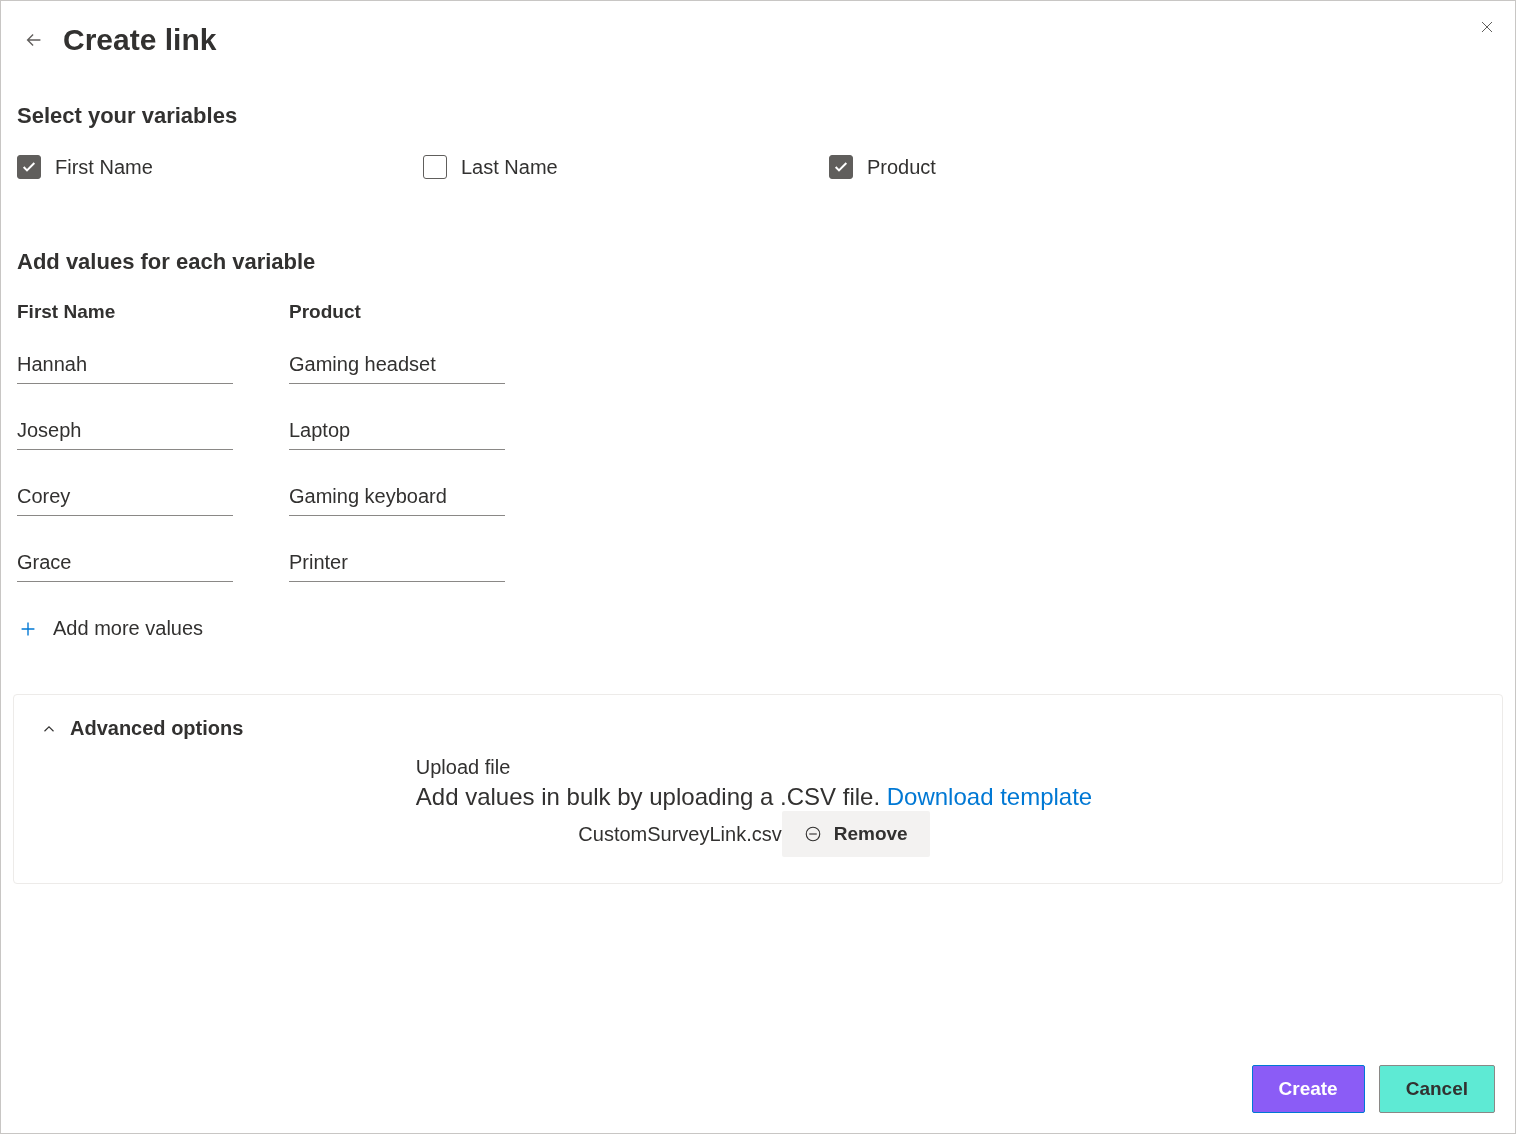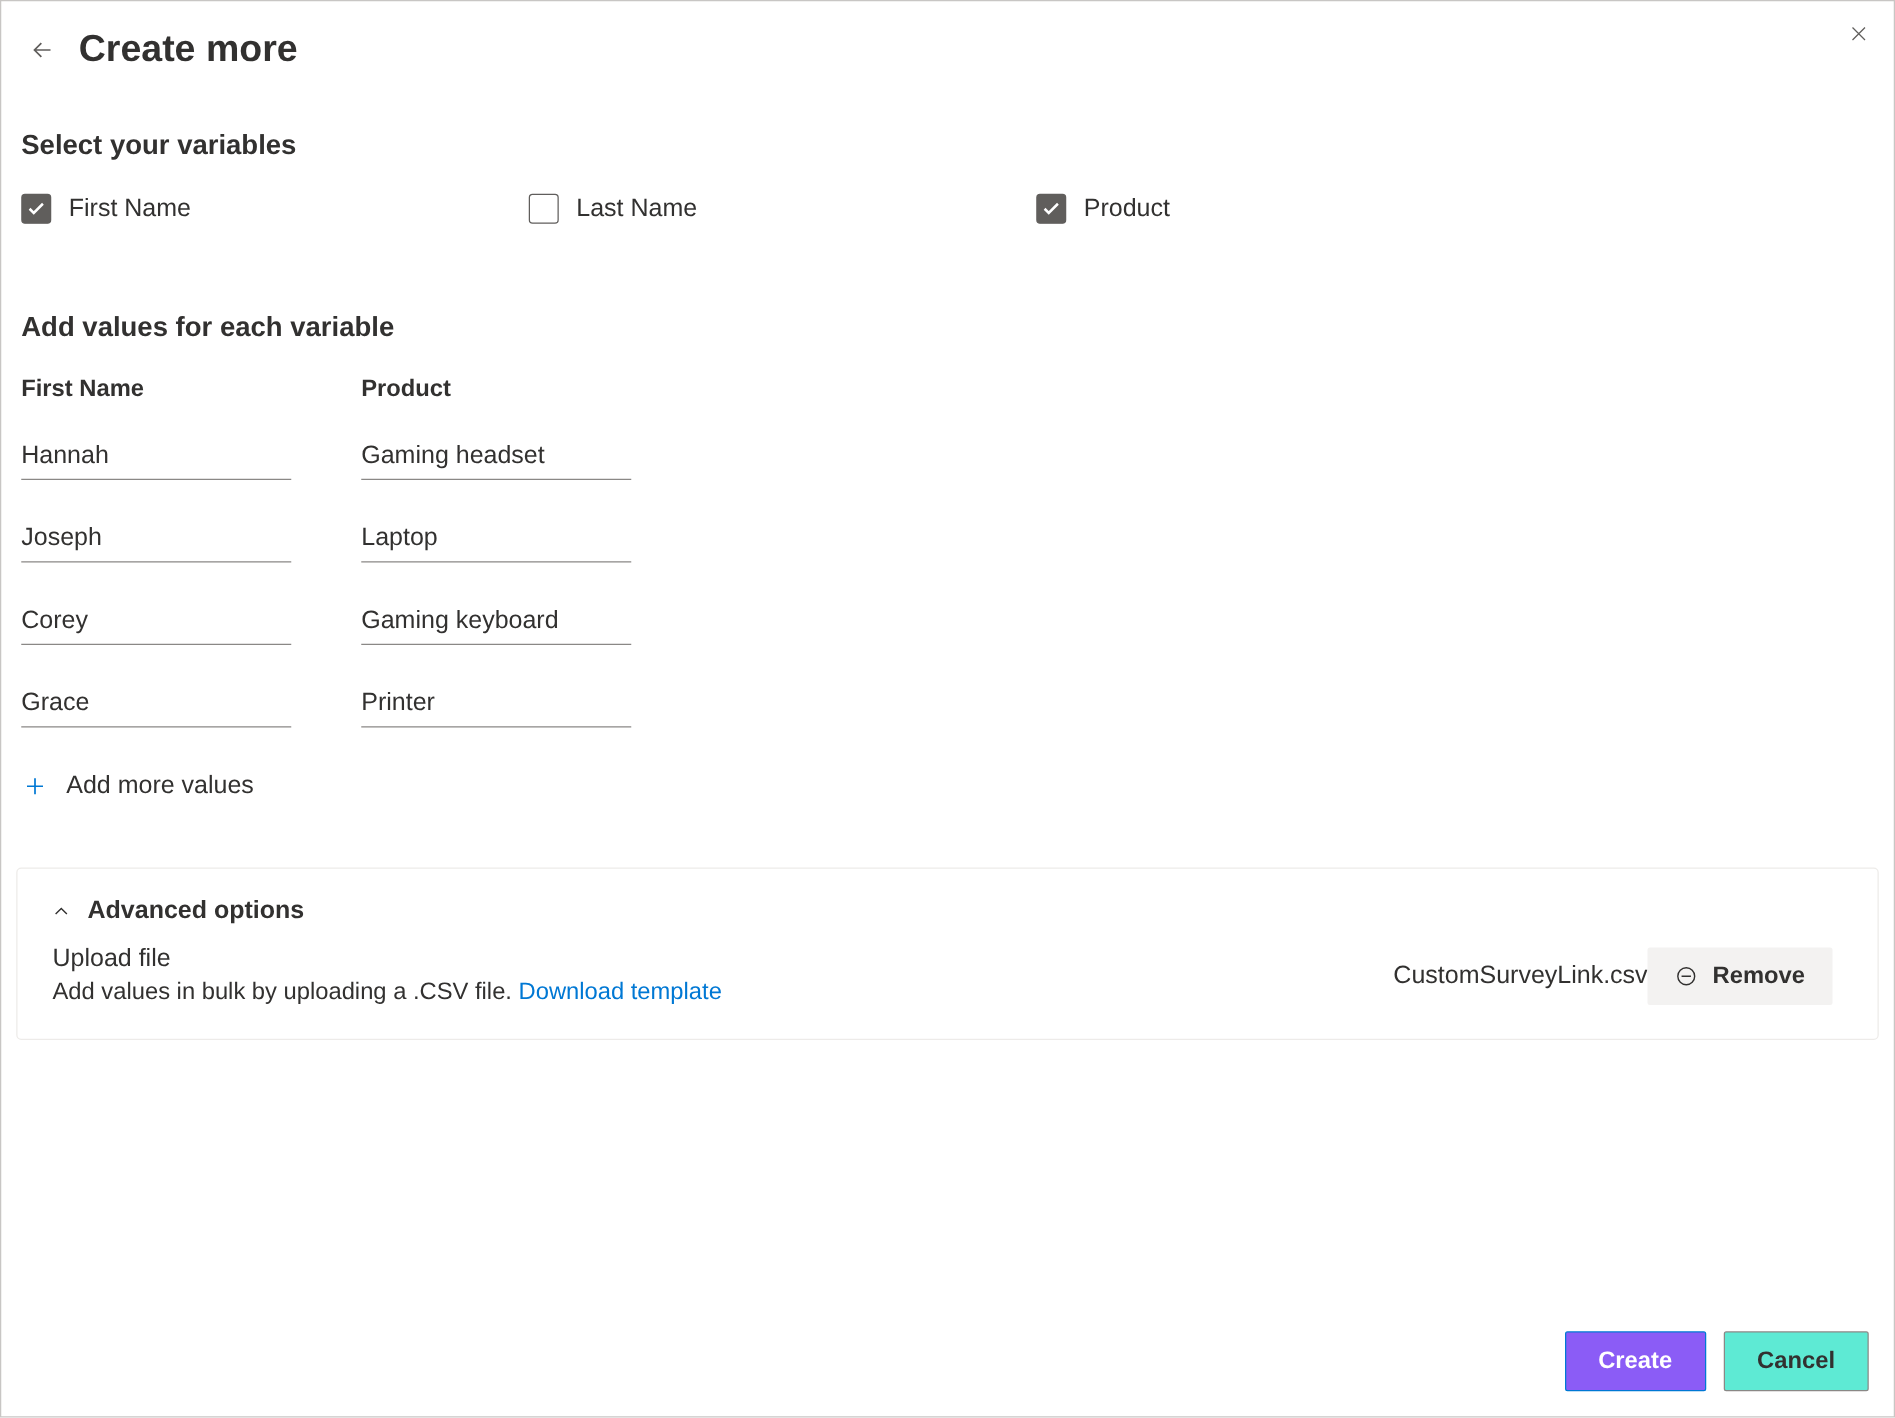--- a/index.html
+++ b/index.html
@@ -136,28 +136,29 @@
     .adv-title {
       font-size: 20px;
       font-weight: 600;
     }
     .adv-body {
       display: flex;
       align-items: center;
       justify-content: space-between;
       margin-top: 16px;
       padding-left: 2px;
+      flex-direction: column;
     }
     .adv-left { flex: 1; }
     .upload-label {
       font-size: 20px;
       margin-bottom: 4px;
     }
     .upload-desc {
-      font-size: 19px;
+      font-size: 24px;
       color: #323130;
     }
     .download-link {
       color: #0078d4;
       cursor: pointer;
     }
     .adv-right {
       display: flex;
       align-items: center;
     }
@@ -208,21 +209,21 @@
   </style>
 </head>
 <body>
 
 <div class="header">
   <button class="back-btn">
     <svg width="22" height="22" viewBox="0 0 24 24" fill="none" stroke="#605e5c" stroke-width="1.5">
       <path d="M19 12H5M11 18l-6-6 6-6"></path>
     </svg>
   </button>
-  <h1 class="page-title">Create more</h1>
+  <h1 class="page-title">Create link</h1>
   <button class="close-btn">
     <svg width="20" height="20" viewBox="0 0 24 24" fill="none" stroke="#605e5c" stroke-width="1.2">
       <path d="M18 6L6 18M6 6l12 12"></path>
     </svg>
   </button>
 </div>
 
 <div class="section">
   <h2 class="section-heading">Select your variables</h2>
   <div class="variables-row">

